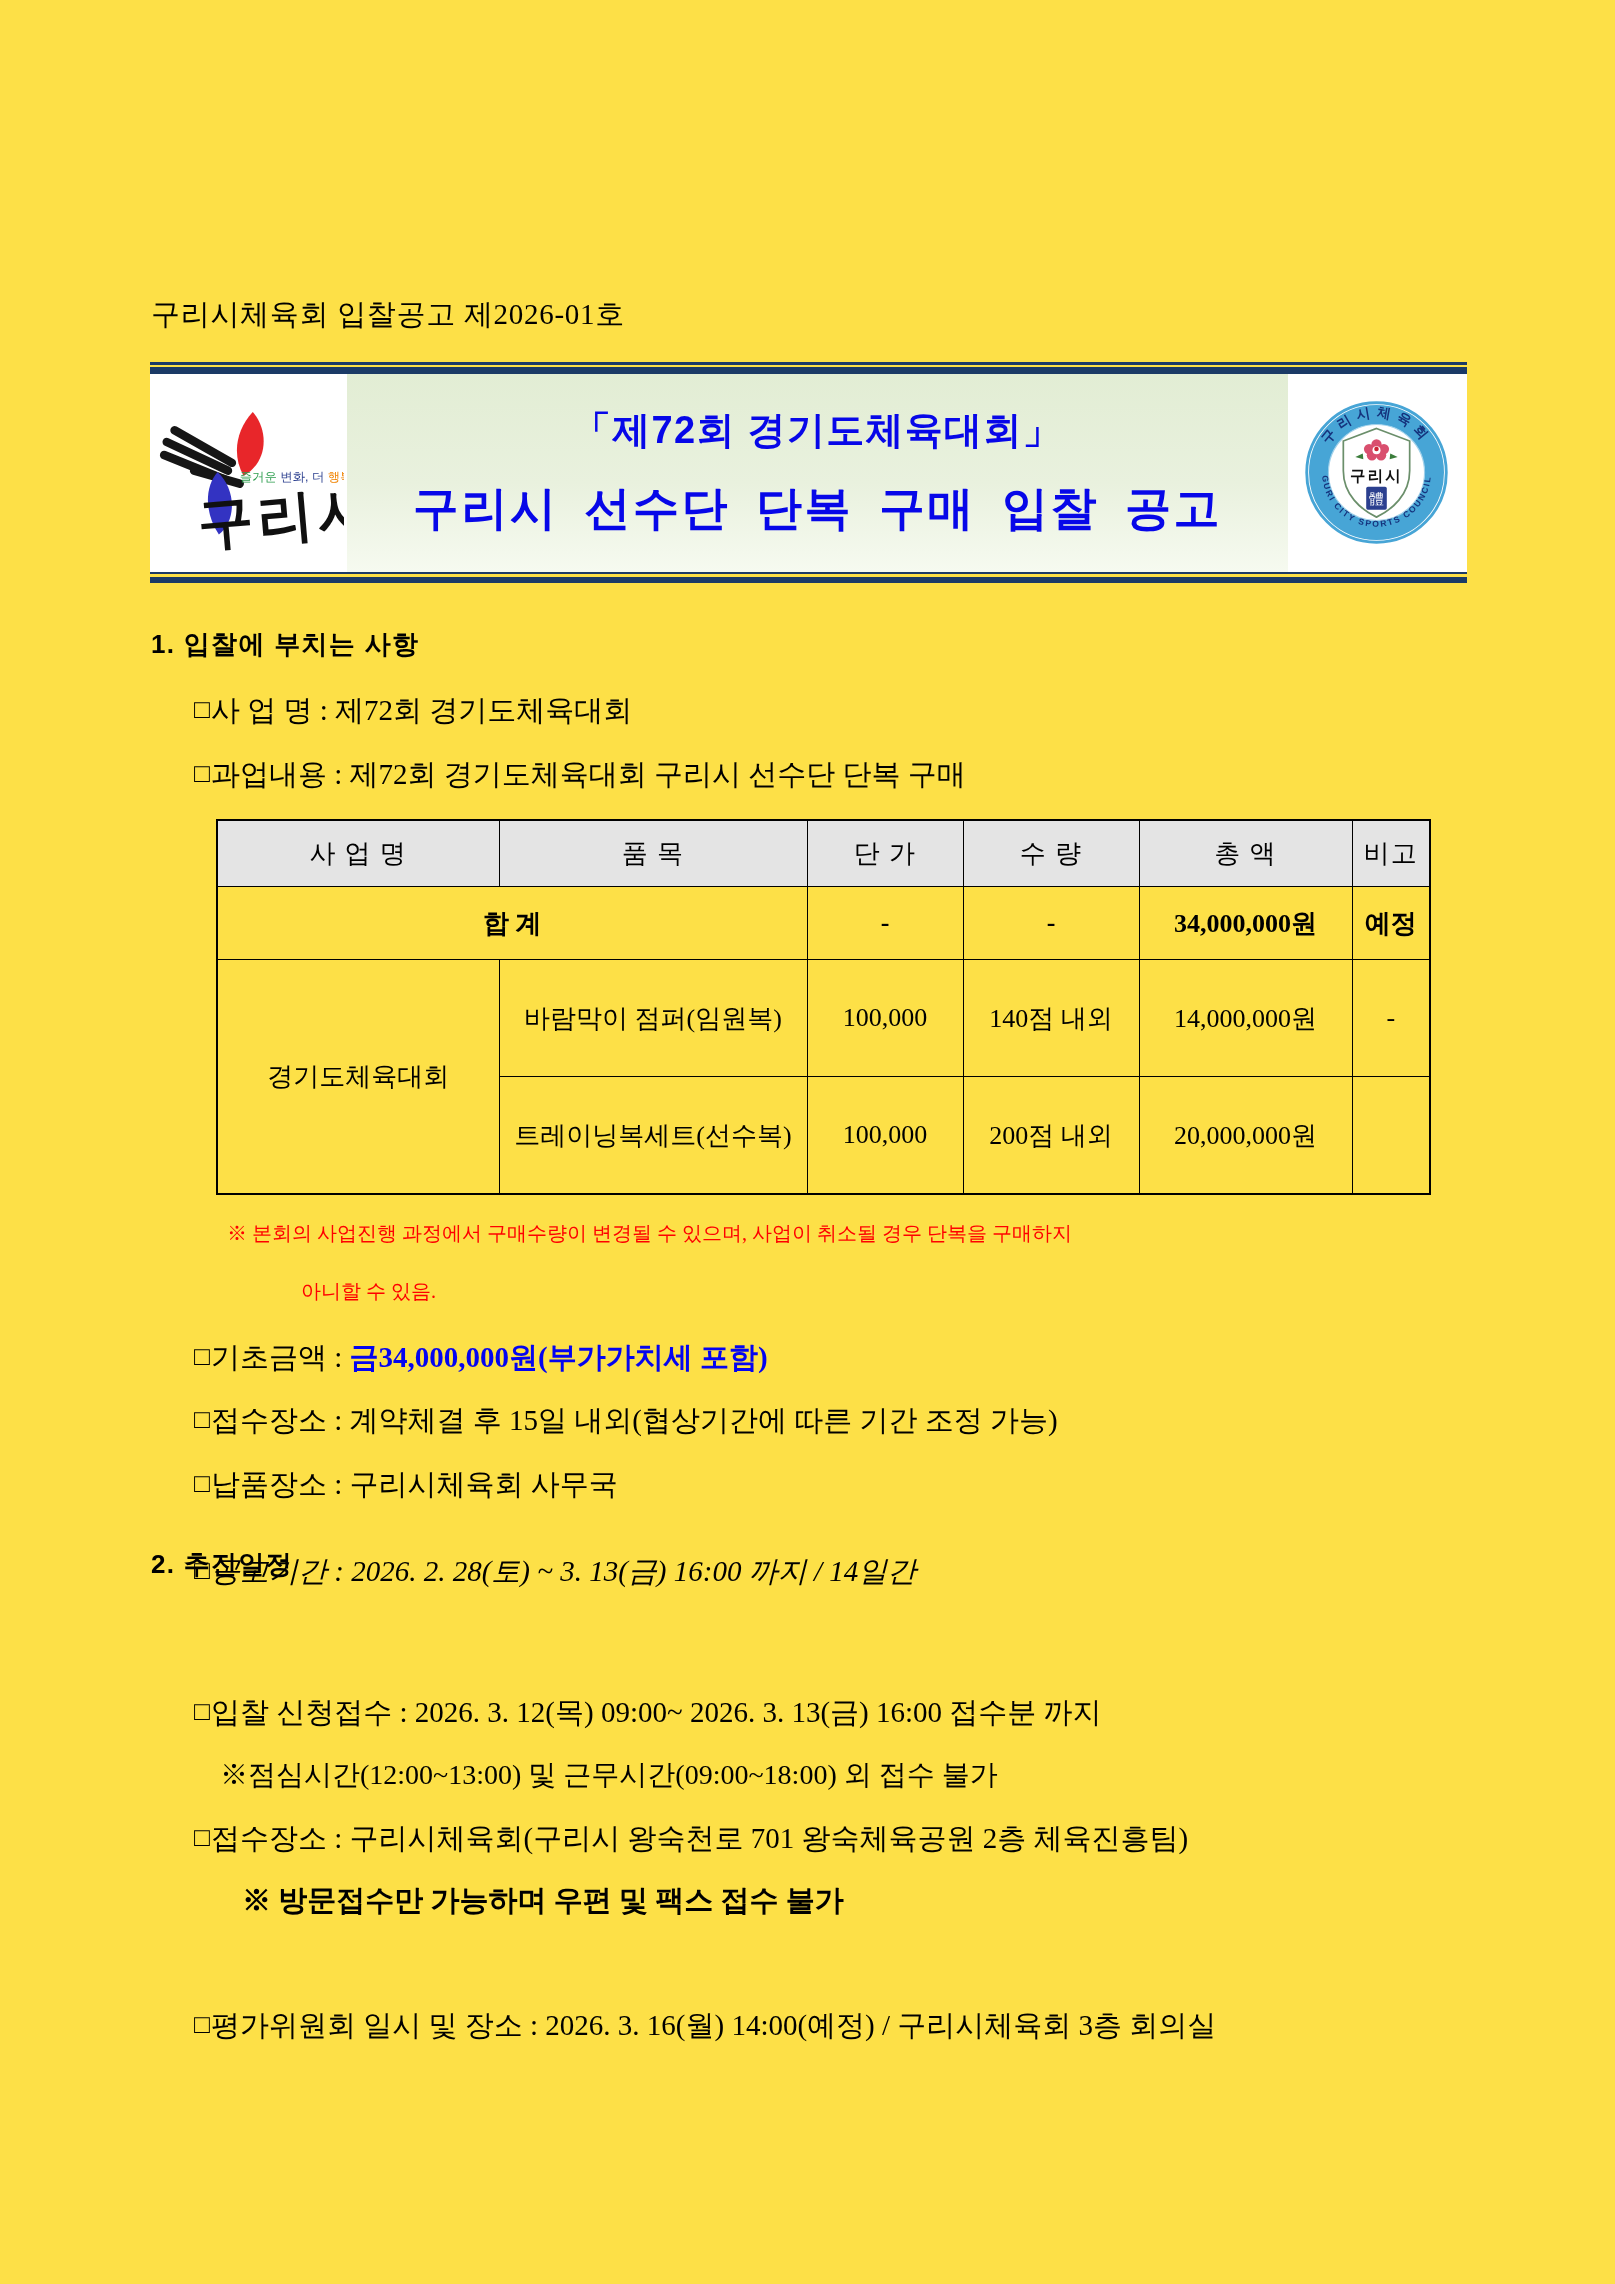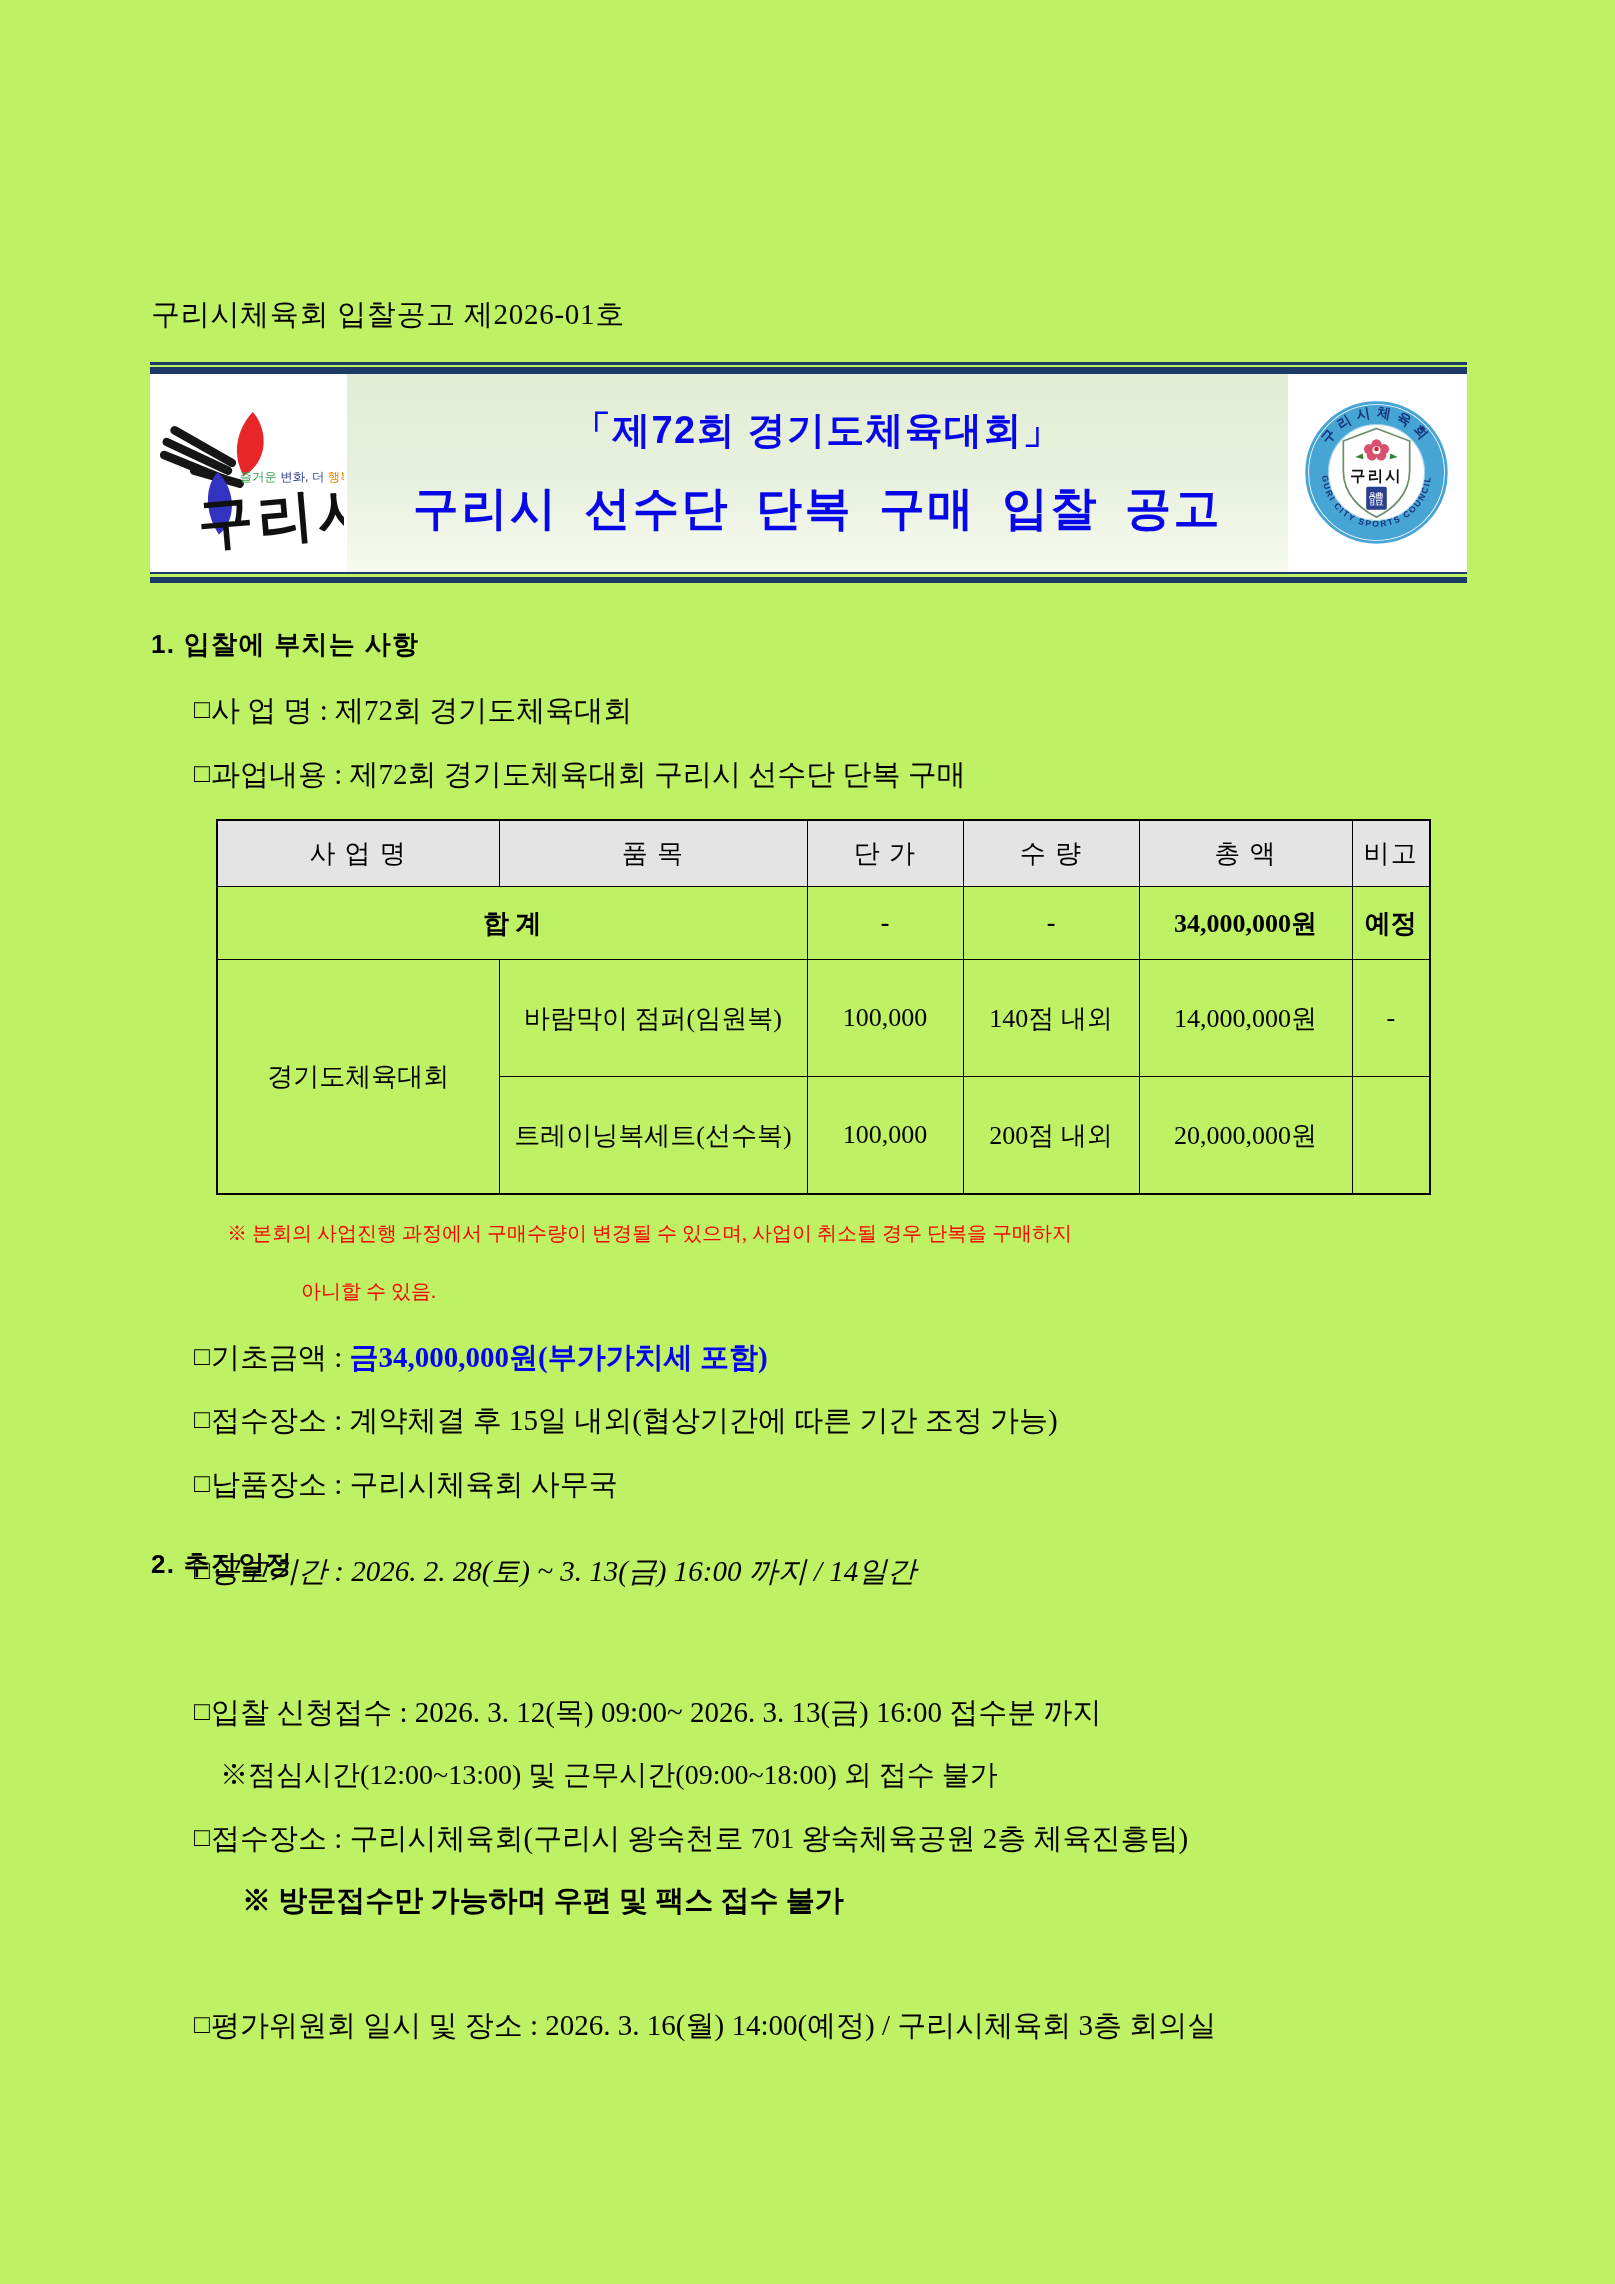--- a/index.html
+++ b/index.html
@@ -1,17 +1,17 @@
 <!DOCTYPE html>
 <html style="font-size:10.4px"><head>
 <meta charset="utf-8">
 <style>
   html,body { margin:0; padding:0; background:#888; }
   .page {
-    position:relative; width:1616px; height:2284px; background:#bef264;
+    position:relative; width:1616px; height:2284px; background:#fde047;
     font-family:"Liberation Serif","DejaVu Serif",serif; color:#000;
     overflow:hidden; margin:0 auto;
   }
 
   
   .doc-num { position:absolute; left:151px; top:295px; font-size:29px; letter-spacing:0.7px; white-space:nowrap; }
 
   
   .banner { position:absolute; left:150px; top:362px; width:1317px; }
   .bar-thin  { height:2.6px;  background:#1b3a66; }

